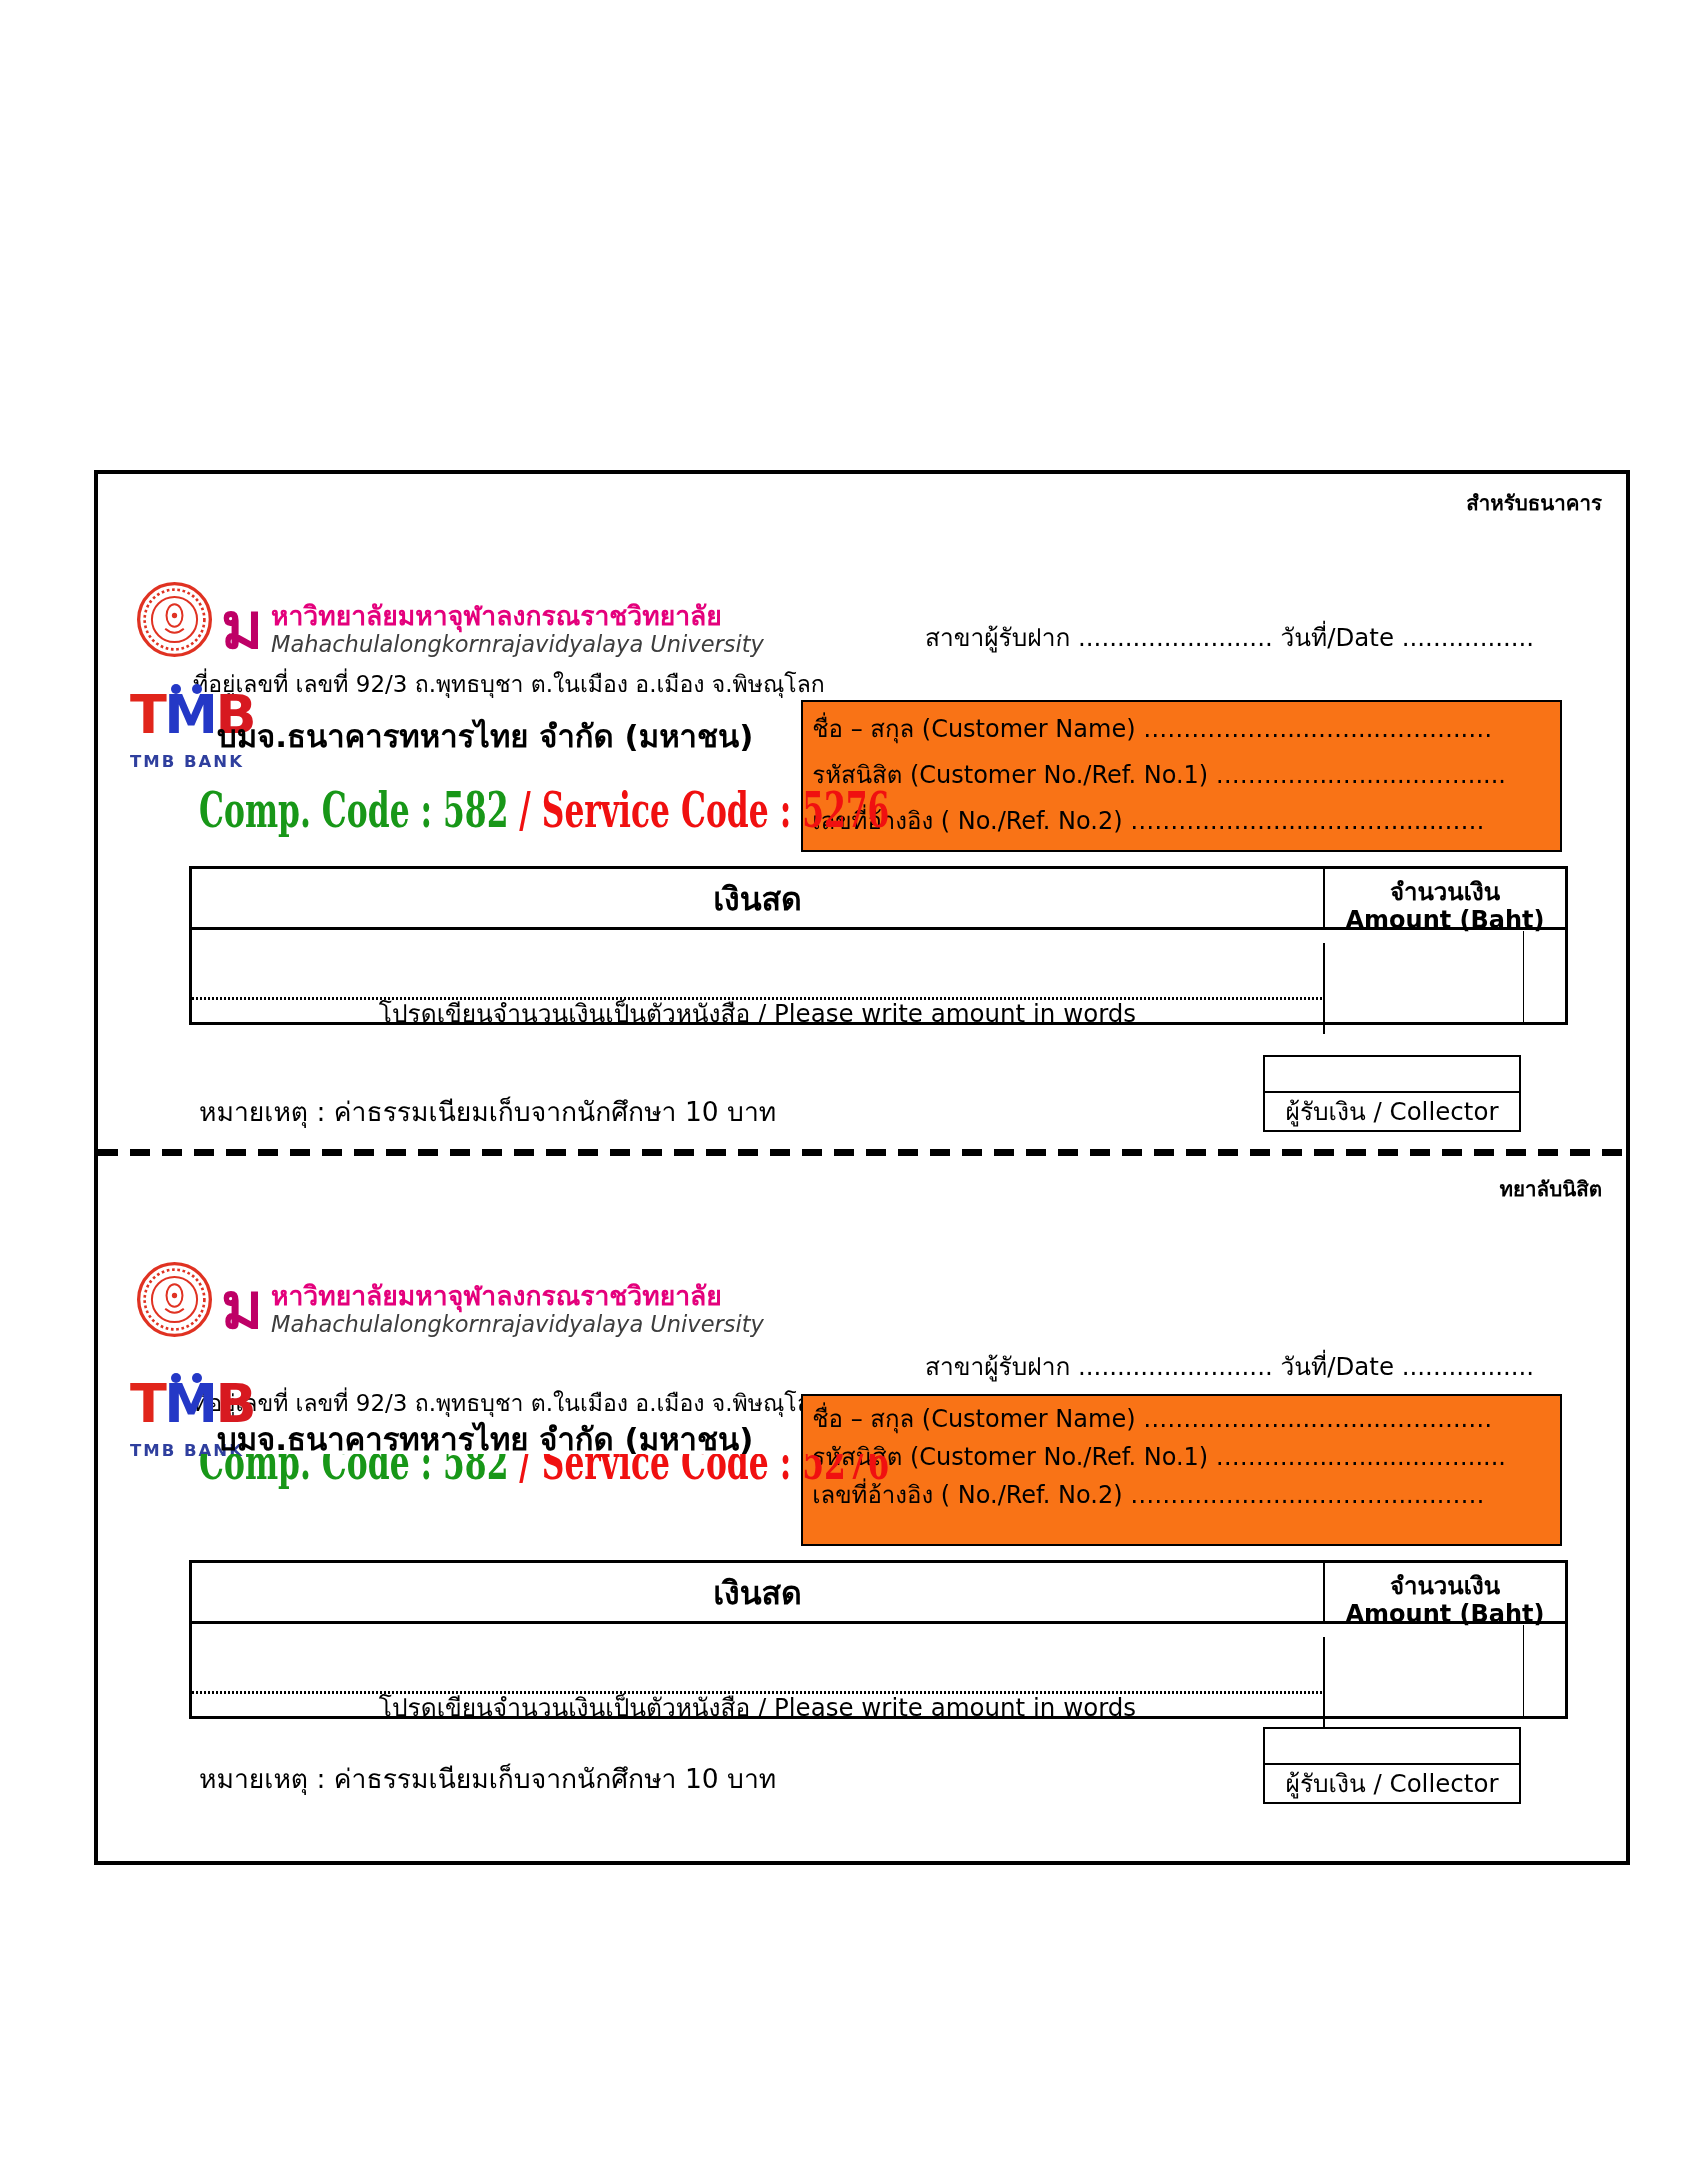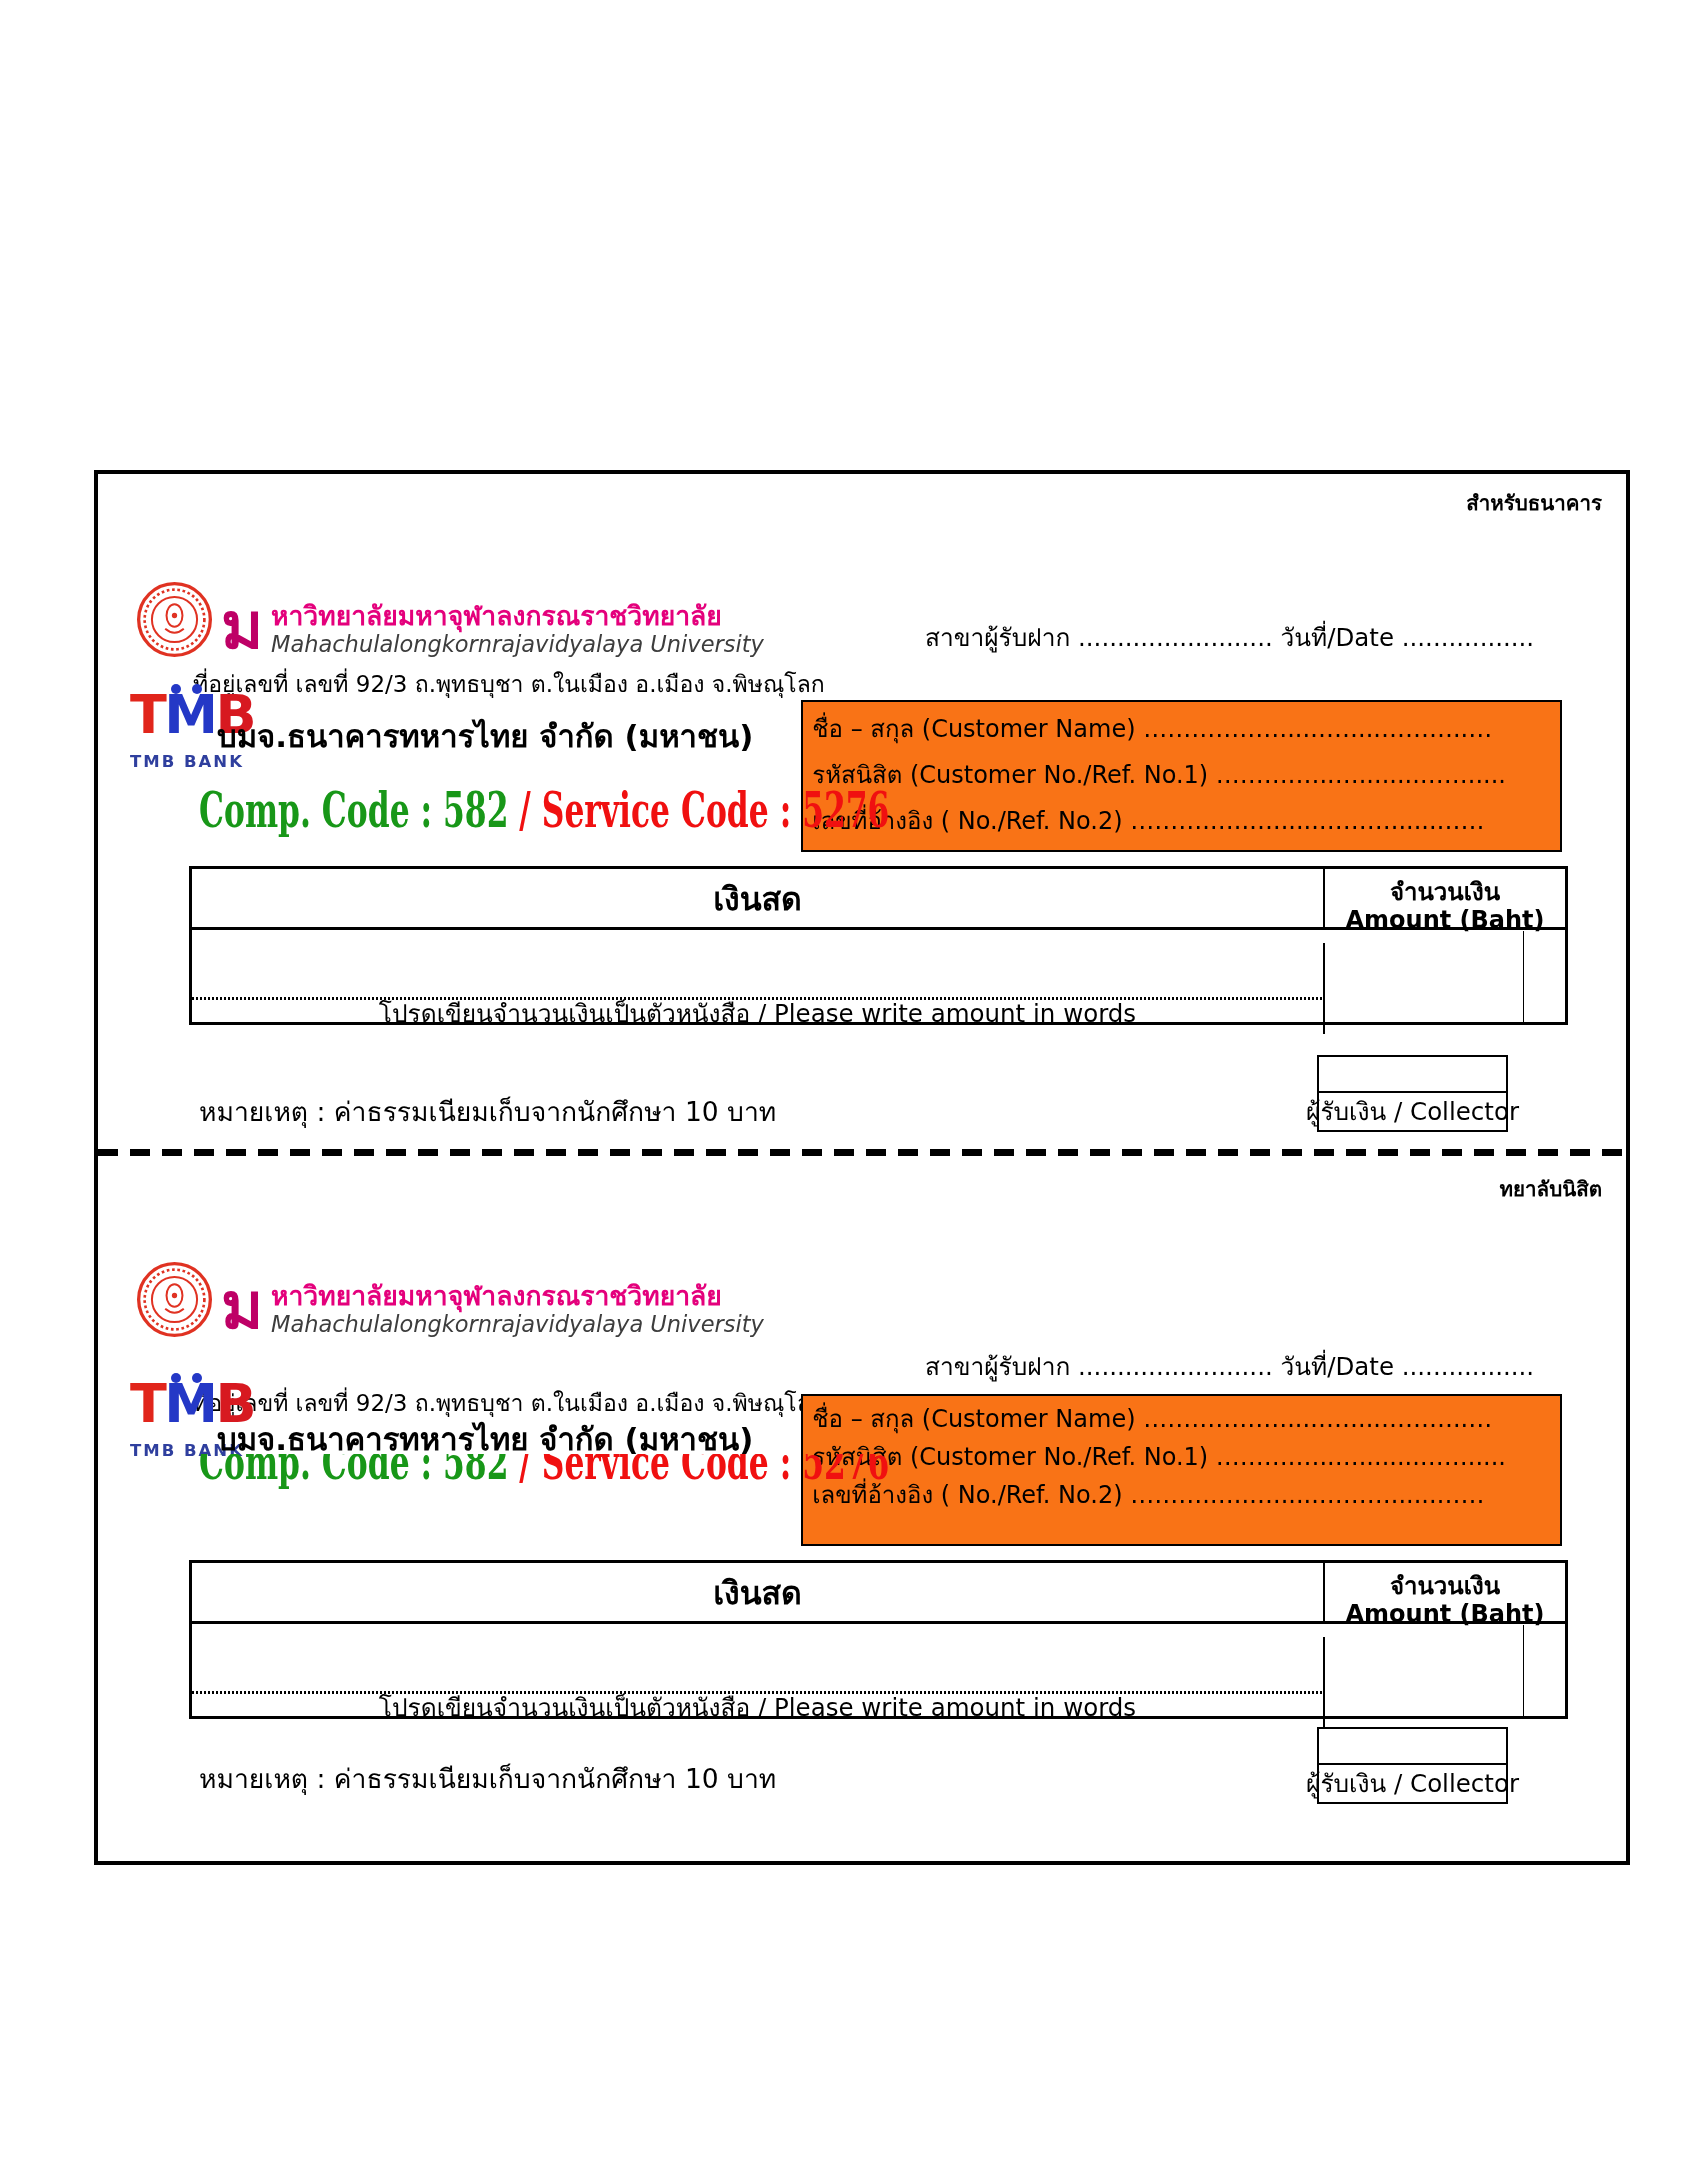--- a/index.html
+++ b/index.html
@@ -80,21 +80,21 @@
                font-weight:bold;font-size:24px;line-height:28px;padding-top:9px;}
   .pt-body{position:absolute;left:0;top:62px;right:0;bottom:0;}
   .pt-left{position:absolute;left:0;top:12px;width:1133px;height:100%;border-right:2.6px solid #000;
            box-sizing:border-box;}
   .dotline{position:absolute;left:0;bottom:34px;width:100%;height:2.6px;
            background:repeating-linear-gradient(90deg,#000 0 2px,transparent 2px 4px);}
   .pt-caption{position:absolute;left:0;bottom:1.3px;width:100%;text-align:center;font-size:24.5px;}
   .satang-divider{position:absolute;left:1331px;top:0;bottom:0;width:1.3px;background:#000;}
 
   
-  .collector{position:absolute;left:1223px;width:191px;border:2.6px solid #000;box-sizing:border-box;background:#fff;}
+  .collector{position:absolute;left:1169px;width:258px;border:2.6px solid #000;box-sizing:border-box;background:#fff;}
   .s1 .collector{top:585px;} .s2 .collector{top:572px;}
   .col-sign{height:34px;border-bottom:2.6px solid #000;}
   .col-label{height:37px;display:flex;align-items:center;justify-content:center;
              font-size:24.5px;white-space:nowrap;}
 
   .note{position:absolute;left:105px;font-size:26.5px;white-space:nowrap;}
   .s1 .note{top:621px;} .s2 .note{top:603px;}
 </style>
 </head>
 <body>

